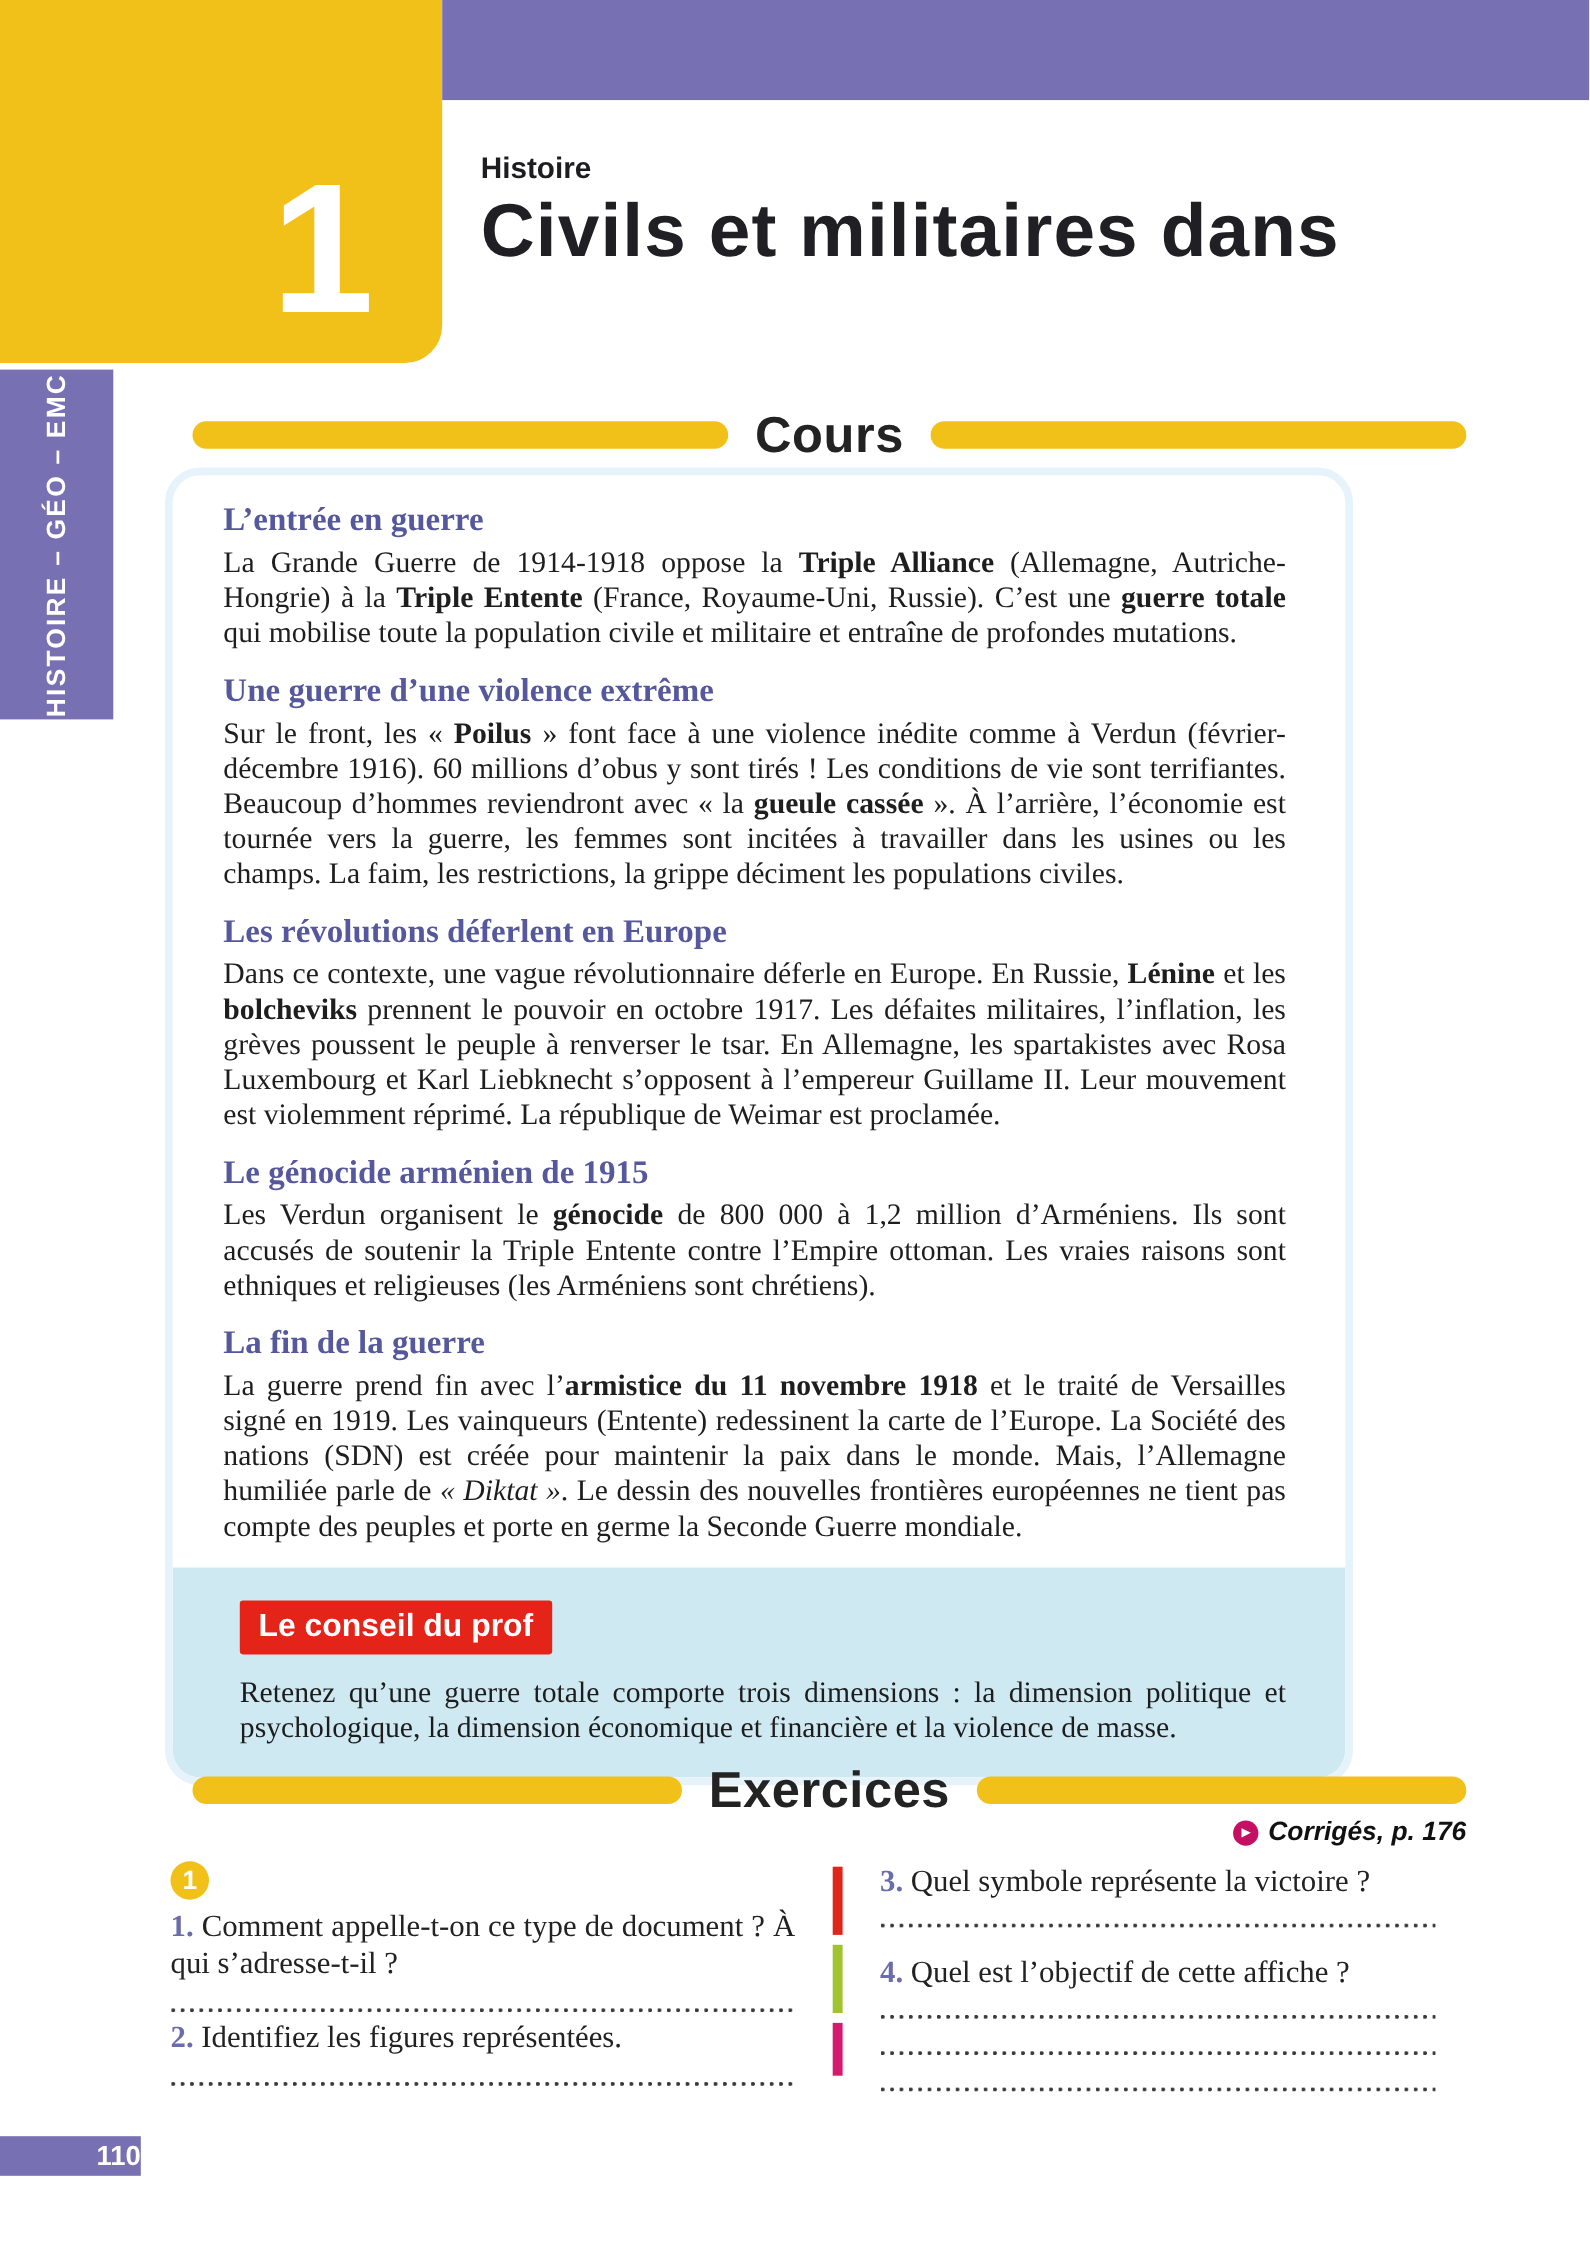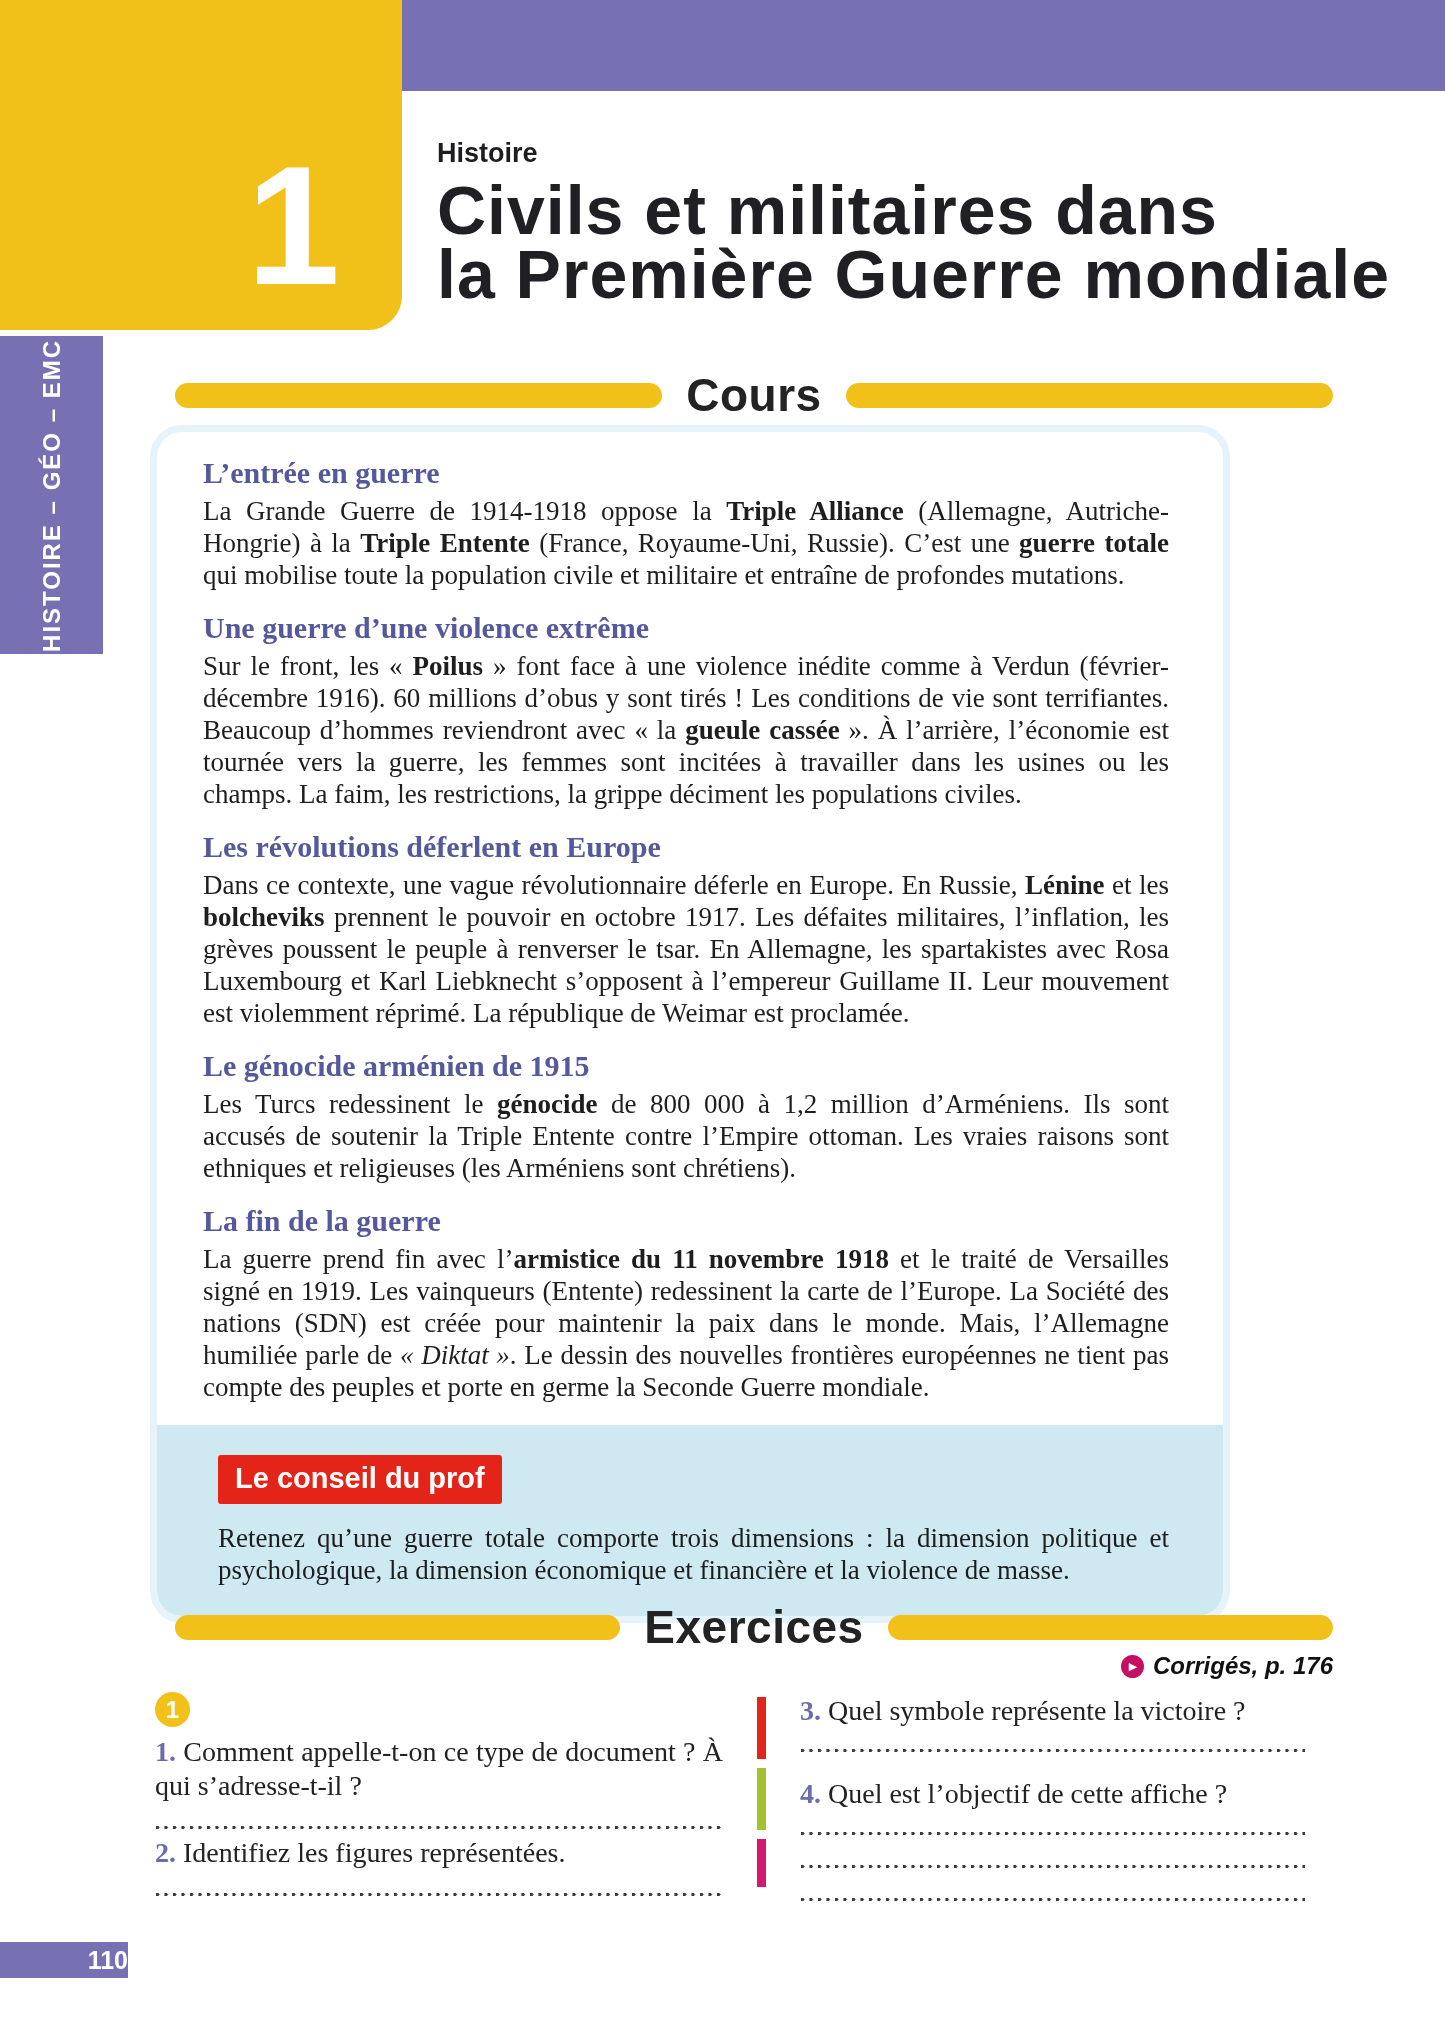--- a/index.html
+++ b/index.html
@@ -95,21 +95,20 @@
 
 <div class="page">
 
   <div class="chapter-box">
     <div class="chapter-number">1</div>
   </div>
   <div class="top-bar"></div>
   <div class="subject-label">Histoire</div>
   <div class="main-title">
     <div>Civils et militaires dans</div>
-    <div>la Première Guerre mondiale</div>
   </div>
 
   <div class="sidebar">
     <span class="sidebar-label">HISTOIRE – GÉO – EMC</span>
   </div>
 
   <div class="banner cours">
     <div class="banner-bar"></div>
     <div class="banner-label">Cours</div>
     <div class="banner-bar"></div>
@@ -128,21 +127,21 @@
         <p><span>Sur le front, les « </span><b>Poilus</b><span> » font face à une violence inédite comme à Verdun (février-décembre 1916). 60 millions d’obus y sont tirés ! Les conditions de vie sont terrifiantes. Beaucoup d’hommes reviendront avec « la </span><b>gueule cassée</b><span> ». À l’arrière, l’économie est tournée vers la guerre, les femmes sont incitées à travailler dans les usines ou les champs. La faim, les restrictions, la grippe déciment les populations civiles.</span></p>
       </div>
 
       <div class="course-section">
         <h3>Les révolutions déferlent en Europe</h3>
         <p><span>Dans ce contexte, une vague révolutionnaire déferle en Europe. En Russie, </span><b>Lénine</b><span> et les </span><b>bolcheviks</b><span> prennent le pouvoir en octobre 1917. Les défaites militaires, l’inflation, les grèves poussent le peuple à renverser le tsar. En Allemagne, les spartakistes avec Rosa Luxembourg et Karl Liebknecht s’opposent à l’empereur Guillame II. Leur mouvement est violemment réprimé. La république de Weimar est proclamée.</span></p>
       </div>
 
       <div class="course-section">
         <h3>Le génocide arménien de 1915</h3>
-        <p><span>Les Turcs redessinent le </span><b>génocide</b><span> de 800 000 à 1,2 million d’Arméniens. Ils sont accusés de soutenir la Triple Entente contre l’Empire ottoman. Les vraies raisons sont ethniques et religieuses (les Arméniens sont chrétiens).</span></p>
+        <p><span>Les Verdun organisent le </span><b>génocide</b><span> de 800 000 à 1,2 million d’Arméniens. Ils sont accusés de soutenir la Triple Entente contre l’Empire ottoman. Les vraies raisons sont ethniques et religieuses (les Arméniens sont chrétiens).</span></p>
       </div>
 
       <div class="course-section">
         <h3>La fin de la guerre</h3>
         <p><span>La guerre prend fin avec l’</span><b>armistice du 11 novembre 1918</b><span> et le traité de Versailles signé en 1919. Les vainqueurs (Entente) redessinent la carte de l’Europe. La Société des nations (SDN) est créée pour maintenir la paix dans le monde. Mais, l’Allemagne humiliée parle de </span><i>« Diktat »</i><span>. Le dessin des nouvelles frontières européennes ne tient pas compte des peuples et porte en germe la Seconde Guerre mondiale.</span></p>
       </div>
 
     </div>
 
     <div class="conseil">

